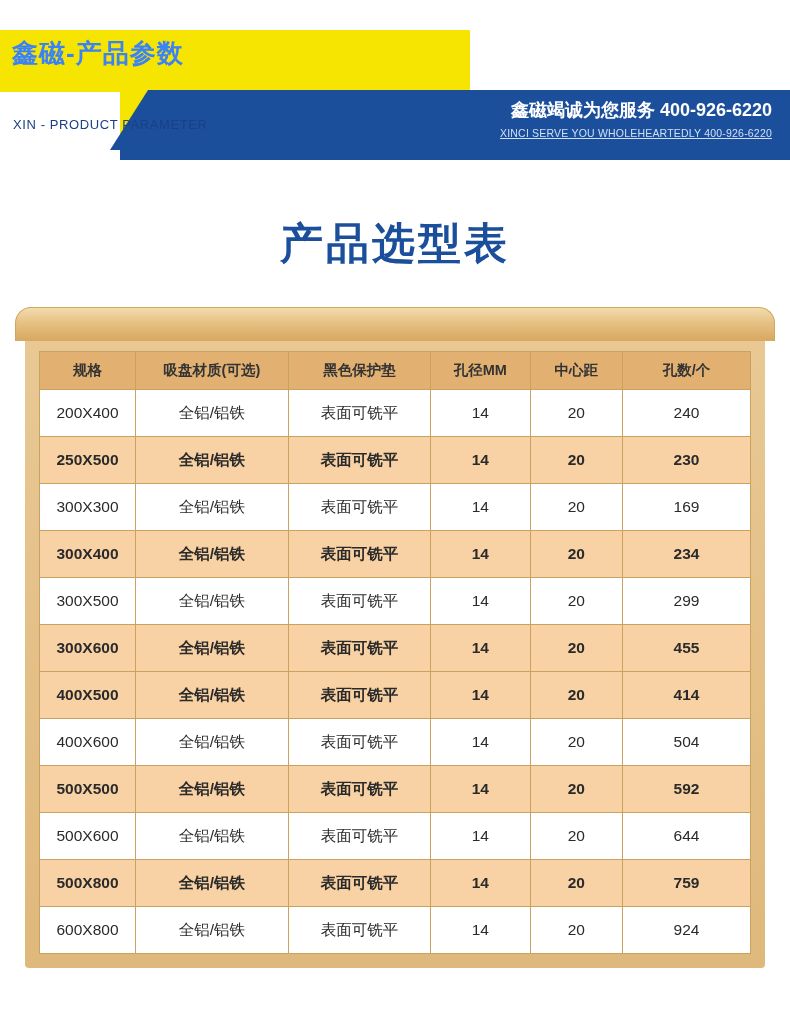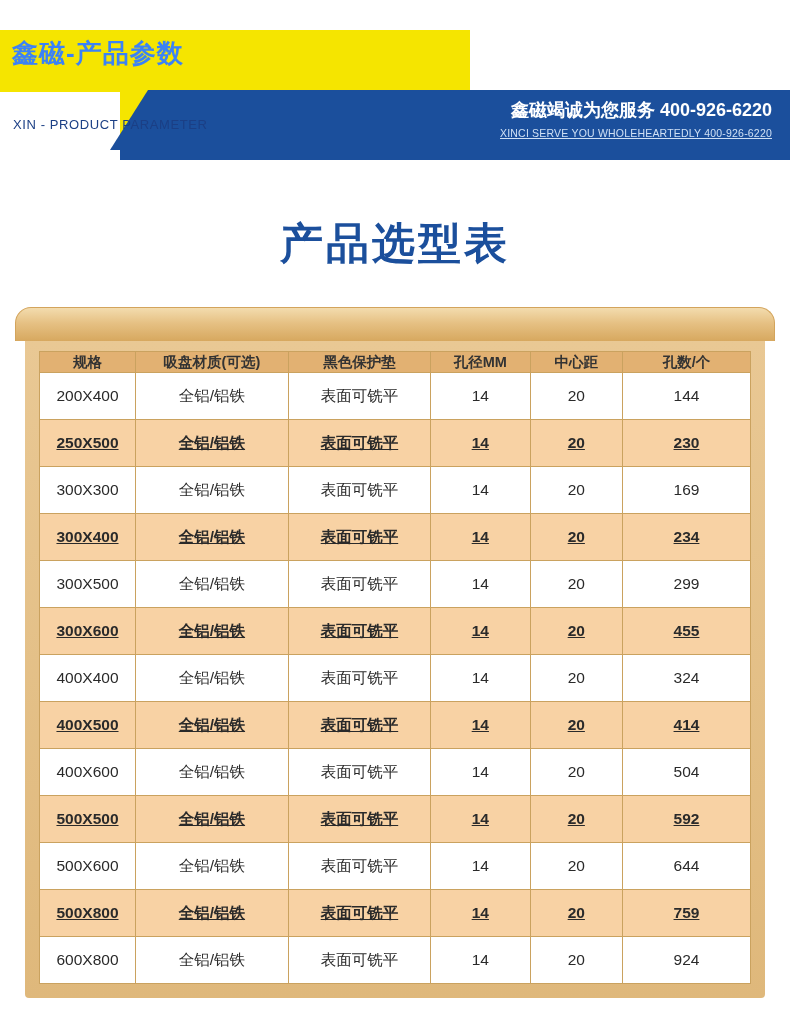--- a/index.html
+++ b/index.html
@@ -134,29 +134,28 @@
     height: 47px;
     padding: 0 2px;
     white-space: nowrap;
     overflow: hidden;
   }
   table.spec th {
     background: #e2b172;
     font-size: 14.5px;
     font-weight: bold;
     color: #333333;
-    height: 21px;
+    height: 38px;
   }
   table.spec tr.odd td {
     background: #ffffff;
   }
   table.spec tr.even td {
     background: #f8d2a4;
     font-weight: bold;
-    text-decoration: underline;
   }
   table.spec tr.odd td {
     font-weight: normal;
   }
   col.c0 { width: 13.5%; }
   col.c1 { width: 21.5%; }
   col.c2 { width: 20%; }
   col.c3 { width: 14%; }
   col.c4 { width: 13%; }
   col.c5 { width: 18%; }
@@ -201,21 +200,21 @@
             <th>孔数/个</th>
           </tr>
         </thead>
         <tbody>
           <tr class="odd">
             <td>200X400</td>
             <td>全铝/铝铁</td>
             <td>表面可铣平</td>
             <td>14</td>
             <td>20</td>
-            <td>144</td>
+            <td>240</td>
           </tr>
           <tr class="even">
             <td>250X500</td>
             <td>全铝/铝铁</td>
             <td>表面可铣平</td>
             <td>14</td>
             <td>20</td>
             <td>230</td>
           </tr>
           <tr class="odd">
@@ -242,28 +241,20 @@
             <td>20</td>
             <td>299</td>
           </tr>
           <tr class="even">
             <td>300X600</td>
             <td>全铝/铝铁</td>
             <td>表面可铣平</td>
             <td>14</td>
             <td>20</td>
             <td>455</td>
-          </tr>
-          <tr class="odd">
-            <td>400X400</td>
-            <td>全铝/铝铁</td>
-            <td>表面可铣平</td>
-            <td>14</td>
-            <td>20</td>
-            <td>324</td>
           </tr>
           <tr class="even">
             <td>400X500</td>
             <td>全铝/铝铁</td>
             <td>表面可铣平</td>
             <td>14</td>
             <td>20</td>
             <td>414</td>
           </tr>
           <tr class="odd">

